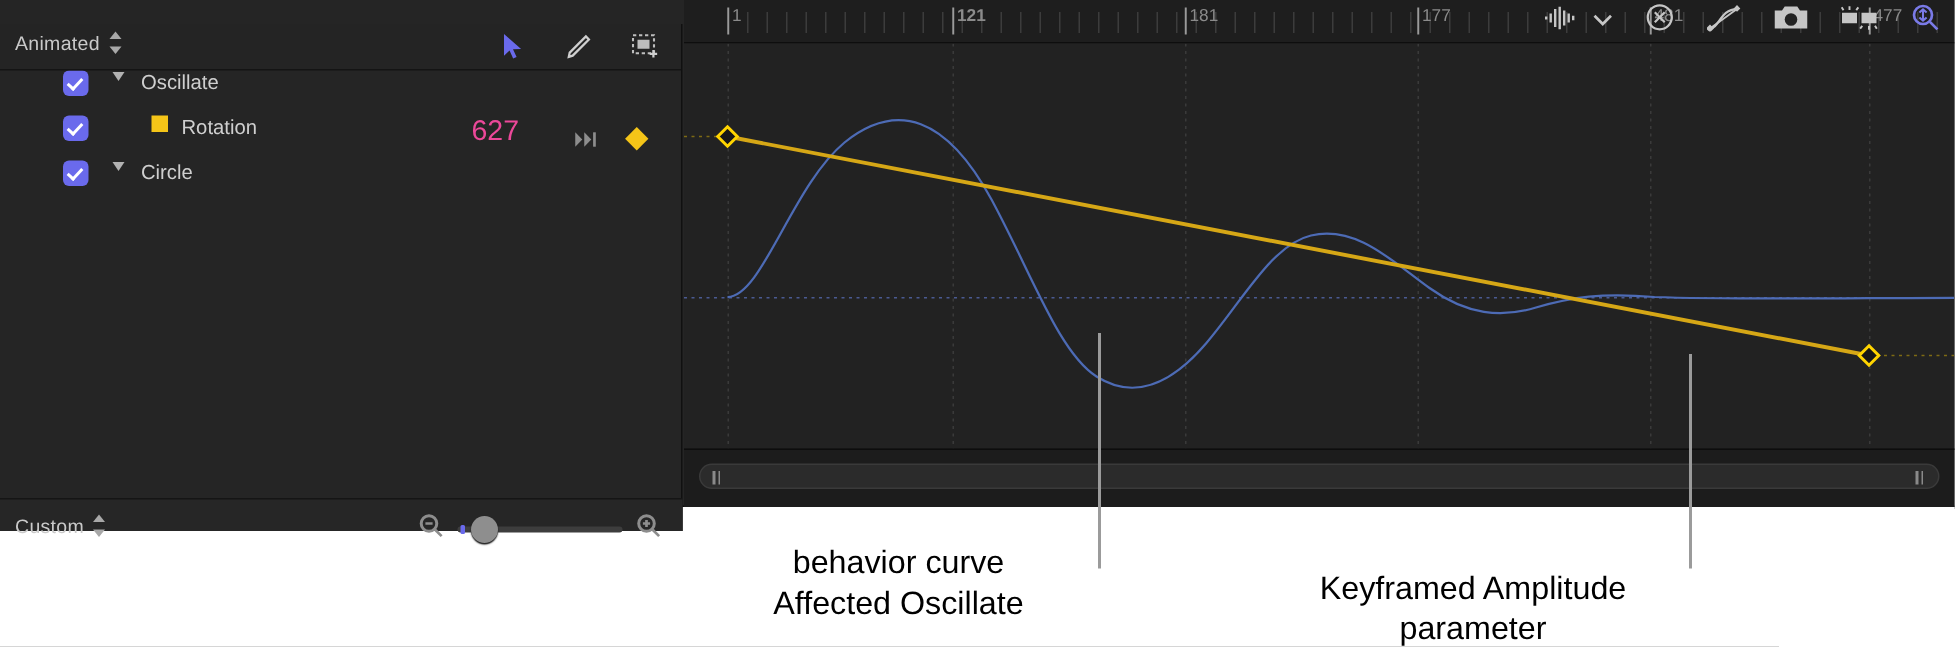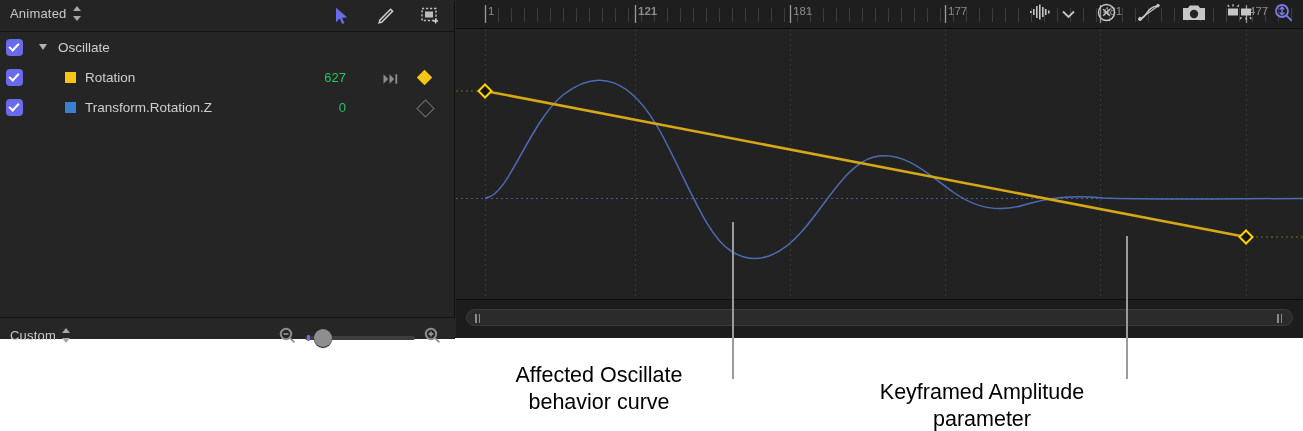--- a/index.html
+++ b/index.html
@@ -5,49 +5,49 @@
   html,body{margin:0;padding:0;background:#fff;}
   body{width:1303px;height:431px;font-family:"Liberation Sans",sans-serif;overflow:hidden;}
 
   #app{position:relative;width:1303px;height:431px;background:#fff;}
 
   
   .editor{position:absolute;left:0;top:0;width:1303px;height:338px;background:#252525;
           box-sizing:border-box;border-bottom:1px solid #0c0c0c;}
 
   
-  .left-panel{position:absolute;left:0;top:1px;width:455px;height:338px;background:#252525;
+  .left-panel{position:absolute;left:0;top:16px;width:455px;height:338px;background:#252525;
               border-right:1px solid #101010;box-sizing:border-box;}
 
   .lp-toolbar{position:relative;height:30px;background:#242424;border-bottom:1px solid #141414;}
   .lp-popup{position:absolute;left:10px;top:5px;display:flex;align-items:center;gap:6px;cursor:default;}
   .lp-popup .lbl{color:#c9c9c9;font-size:13px;letter-spacing:.2px;}
   .stepper{display:inline-block;width:9px;height:15px;position:relative;}
   .stepper:before,.stepper:after{content:"";position:absolute;left:0;width:0;height:0;
     border-left:4.5px solid transparent;border-right:4.5px solid transparent;}
   .stepper:before{top:0;border-bottom:5px solid #a8a8a8;}
   .stepper:after{bottom:0;border-top:5px solid #a8a8a8;}
 
   .lp-tools{position:absolute;right:14px;top:0;height:30px;display:flex;align-items:center;gap:24px;}
   .tool{width:20px;height:20px;display:flex;align-items:center;justify-content:center;cursor:default;}
 
   
   .plist{position:absolute;top:31px;left:0;right:0;bottom:39px;overflow:hidden;}
-  .prow{position:relative;height:30px;display:flex;align-items:center;}
+  .prow{position:relative;height:30px;display:flex;margin-left:36px;}
   .chk{margin-left:6px;width:17px;height:17px;border-radius:4px;background:#6a6aec;
        position:relative;flex:0 0 auto;cursor:default;}
   .chk:after{content:"";position:absolute;left:5px;top:2.5px;width:4px;height:8px;
     border:solid #fff;border-width:0 2px 2px 0;transform:rotate(43deg);}
   .disc{margin-left:17px;width:0;height:0;border-left:6px solid #b2b2b2;
         border-top:4.5px solid transparent;border-bottom:4.5px solid transparent;
         transform:rotate(90deg);flex:0 0 auto;cursor:default;}
   .grp-name{margin-left:12px;color:#cfcfcf;font-size:13.5px;}
   .swatch{margin-left:42px;width:11px;height:11px;flex:0 0 auto;}
   .par-name{margin-left:9px;color:#cfcfcf;font-size:13.5px;}
-  .val{position:absolute;right:108px;color:#22c55e;font-size:13px;text-align:right;}
+  .val{position:absolute;right:108px;color:#ec4899;font-size:19px;text-align:right;}
   .kf-nav{position:absolute;right:55px;top:9px;width:16px;height:12px;cursor:default;}
   .kf-dia{position:absolute;right:22px;top:8px;width:15px;height:15px;cursor:default;}
   .dia-shape{width:11px;height:11px;transform:rotate(45deg);margin:2px;}
   .dia-fill{background:#f5c518;}
   .dia-open{border:1.4px solid #6d6d6d;background:transparent;}
 
   
   .lp-bottom{position:absolute;left:0;bottom:0;width:455px;height:22px;background:#262626;
              border-top:1px solid #151515;box-sizing:border-box;}
   .lp-bottom .lp-popup{top:10px;}
@@ -129,30 +129,26 @@
               <path d="M0.5 1.2 L5.2 6 L0.5 10.8 Z" fill="#8d8d8d"></path>
               <path d="M6.5 1.2 L11.2 6 L6.5 10.8 Z" fill="#8d8d8d"></path>
               <rect x="12.4" y="1.2" width="1.8" height="9.6" fill="#8d8d8d"></rect>
             </svg>
           </div>
           <div class="kf-dia">
             <div class="dia-shape dia-fill"></div>
           </div>
         </div>
 
-
         <div class="prow">
           <div class="chk"></div>
-          <div class="swatch" style="background:#3b7fd4"></div>
-          <div class="par-name">Transform.Rotation.Z</div>
-          <div class="val">0</div>
-          <div class="kf-dia">
-            <div class="dia-shape dia-open"></div>
-          </div>
-        </div>
+          <div class="disc"></div>
+          <div class="grp-name">Circle</div>
+        </div>
+
 
       </div>
 
       <div class="lp-bottom">
         <div class="lp-popup">
           <span class="lbl">Custom</span>
           <span class="stepper"></span>
         </div>
         <div class="zoom-ctrl">
           <span>
@@ -316,22 +312,22 @@
         </div>
       </div>
 
     </div>
   </div>
 
   <div class="leader" style="left:732px;top:222px;height:157px;"></div>
   <div class="leader" style="left:1126px;top:236px;height:143px;"></div>
 
   <div class="callout" style="left:470px;top:362px;width:258px;">
+    <div>behavior curve</div>
     <div>Affected Oscillate</div>
-    <div>behavior curve</div>
   </div>
 
   <div class="callout" style="left:838px;top:379px;width:288px;">
     <div>Keyframed Amplitude</div>
     <div>parameter</div>
   </div>
 
 </div>
 
 </body></html>

